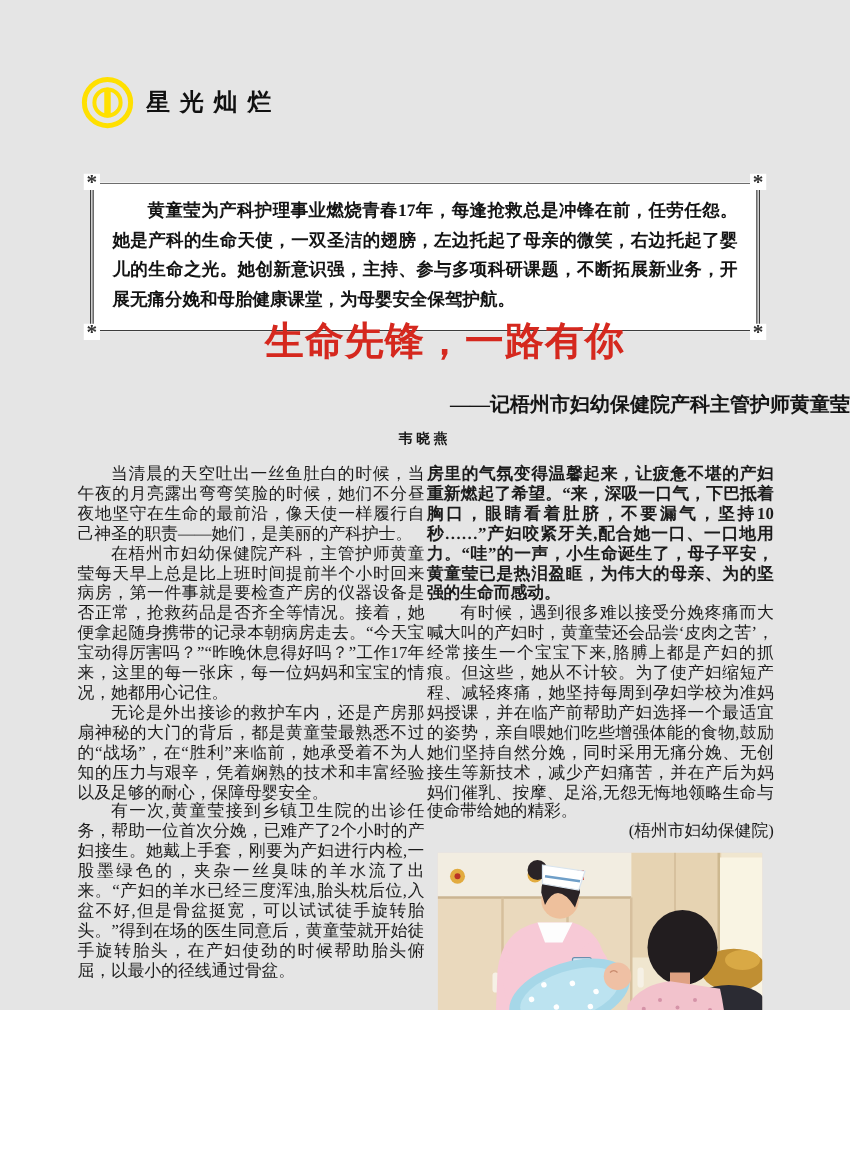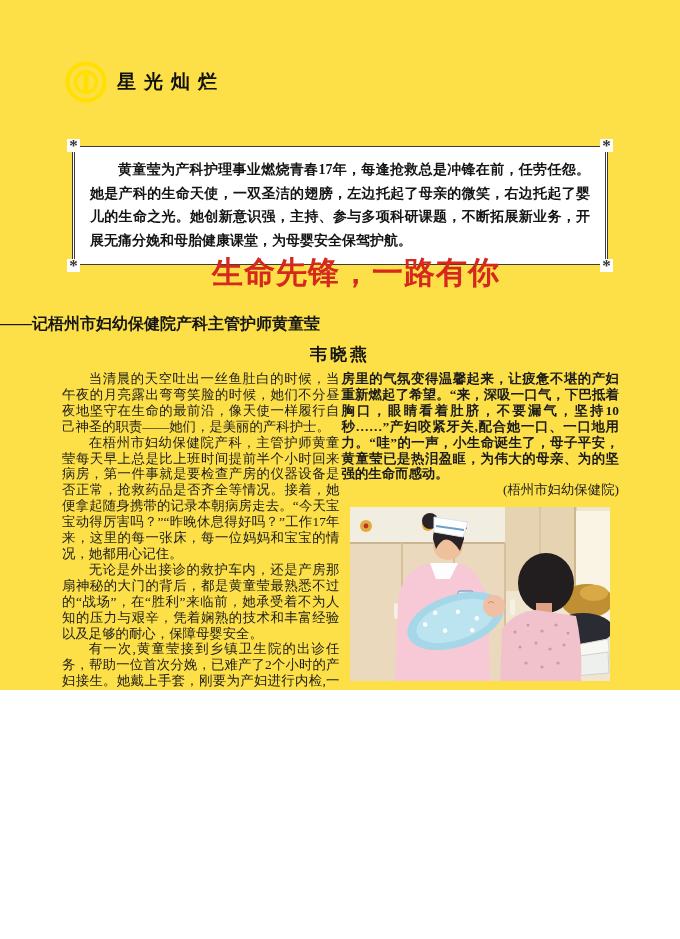--- a/index.html
+++ b/index.html
@@ -1,16 +1,16 @@
 <!DOCTYPE html>
 <html><head>
 <meta charset="utf-8">
 <style>
   html,body{margin:0;padding:0;background:#ffffff;}
-  .page{position:relative;width:680px;height:690px;background:#fde047;overflow:hidden;
+  .page{position:relative;width:680px;height:808px;background:#e5e5e5;overflow:hidden;
         font-family:"Liberation Serif","DejaVu Serif",serif;color:#1c1c1c;}
 
   
   .logo-row{position:absolute;top:60px;left:64px;display:flex;align-items:center;gap:9px;}
   .logo-svg{width:44px;height:44px;display:block;}
   .masthead-text{font-size:19px;font-weight:bold;letter-spacing:8px;color:#111;}
 
   
   .intro-box{position:absolute;left:72px;top:146px;width:536px;box-sizing:border-box;
              border-top:1px solid #3c3c3c;border-bottom:1px solid #3c3c3c;
@@ -20,24 +20,24 @@
               text-align:justify;text-indent:2em;color:#141414;}
   .corner{position:absolute;width:13px;height:13px;line-height:13px;text-align:center;
           font-size:17px;font-weight:bold;color:#333;background:#fff;}
   .corner.tl{left:-8px;top:-8px;} .corner.tr{right:-8px;top:-8px;}
   .corner.bl{left:-8px;bottom:-8px;} .corner.br{right:-8px;bottom:-8px;}
 
   
   .main-title{position:absolute;top:252px;left:0;width:100%;text-align:center;
               font-family:"DejaVu Sans","Liberation Sans",sans-serif;font-weight:900;
               font-size:31px;letter-spacing:1px;color:#d5281e;padding-left:16px;}
-  .subtitle{position:absolute;top:314px;left:0;width:100%;text-align:left;
+  .subtitle{position:absolute;top:314px;left:0;width:100%;text-align:right;
             font-size:16px;font-weight:bold;color:#151515;font-family:Liberation Serif, serif;}
   .author{position:absolute;top:343px;left:0;width:100%;text-align:center;
-          font-size:17px;font-weight:bold;letter-spacing:3px;color:#151515;}
+          font-size:11px;font-weight:bold;letter-spacing:3px;color:#151515;}
 
   
   .body-cols{position:absolute;top:371px;left:62px;width:557px;display:flex;gap:2px;}
   .col{flex:1;min-width:0;font-size:13.4px;line-height:15.9px;text-align:justify;color:#1b1b1b;}
   .para{margin:0;text-indent:2em;}
   .para.cont{text-indent:0;font-weight:bold;}
   .attribution{margin:0;text-align:right;text-indent:0;}
 
   
   .photo-frame{margin-top:9px;margin-left:8px;width:260px;height:174px;overflow:hidden;}
@@ -73,20 +73,21 @@
 
   <div class="body-cols">
     <div class="col">
       <p class="para">当清晨的天空吐出一丝鱼肚白的时候，当午夜的月亮露出弯弯笑脸的时候，她们不分昼夜地坚守在生命的最前沿，像天使一样履行自己神圣的职责——她们，是美丽的产科护士。</p>
       <p class="para">在梧州市妇幼保健院产科，主管护师黄童莹每天早上总是比上班时间提前半个小时回来病房，第一件事就是要检查产房的仪器设备是否正常，抢救药品是否齐全等情况。接着，她便拿起随身携带的记录本朝病房走去。“今天宝宝动得厉害吗？”“昨晚休息得好吗？”工作17年来，这里的每一张床，每一位妈妈和宝宝的情况，她都用心记住。</p>
       <p class="para">无论是外出接诊的救护车内，还是产房那扇神秘的大门的背后，都是黄童莹最熟悉不过的“战场”，在“胜利”来临前，她承受着不为人知的压力与艰辛，凭着娴熟的技术和丰富经验以及足够的耐心，保障母婴安全。</p>
       <p class="para">有一次,黄童莹接到乡镇卫生院的出诊任务，帮助一位首次分娩，已难产了2个小时的产妇接生。她戴上手套，刚要为产妇进行内检,一股墨绿色的，夹杂一丝臭味的羊水流了出来。“产妇的羊水已经三度浑浊,胎头枕后位,入盆不好,但是骨盆挺宽，可以试试徒手旋转胎头。”得到在场的医生同意后，黄童莹就开始徒手旋转胎头，在产妇使劲的时候帮助胎头俯屈，以最小的径线通过骨盆。</p>
     </div>
     <div class="col">
       <p class="para cont">房里的气氛变得温馨起来，让疲惫不堪的产妇重新燃起了希望。“来，深吸一口气，下巴抵着胸口，眼睛看着肚脐，不要漏气，坚持10秒……”产妇咬紧牙关,配合她一口、一口地用力。“哇”的一声，小生命诞生了，母子平安，黄童莹已是热泪盈眶，为伟大的母亲、为的坚强的生命而感动。</p>
+      <p class="para">有时候，遇到很多难以接受分娩疼痛而大喊大叫的产妇时，黄童莹还会品尝‘皮肉之苦’，经常接生一个宝宝下来,胳膊上都是产妇的抓痕。但这些，她从不计较。为了使产妇缩短产程、减轻疼痛，她坚持每周到孕妇学校为准妈妈授课，并在临产前帮助产妇选择一个最适宜的姿势，亲自喂她们吃些增强体能的食物,鼓励她们坚持自然分娩，同时采用无痛分娩、无创接生等新技术，减少产妇痛苦，并在产后为妈妈们催乳、按摩、足浴,无怨无悔地领略生命与使命带给她的精彩。</p>
       <p class="attribution">(梧州市妇幼保健院)</p>
 
       <div class="photo-frame">
         <svg viewBox="0 0 260 174" preserveAspectRatio="none">
 
           <rect x="0" y="0" width="260" height="174" fill="#ead9bd"></rect>
           <rect x="155" y="0" width="105" height="174" fill="#f0e6cf"></rect>
           <rect x="155" y="0" width="72" height="84" fill="#e6d3b2"></rect>
           <rect x="225" y="4" width="35" height="116" fill="#f9f4e3"></rect>
           <line x1="225" y1="0" x2="225" y2="120" stroke="#cdb88f" stroke-width="2"></line>

